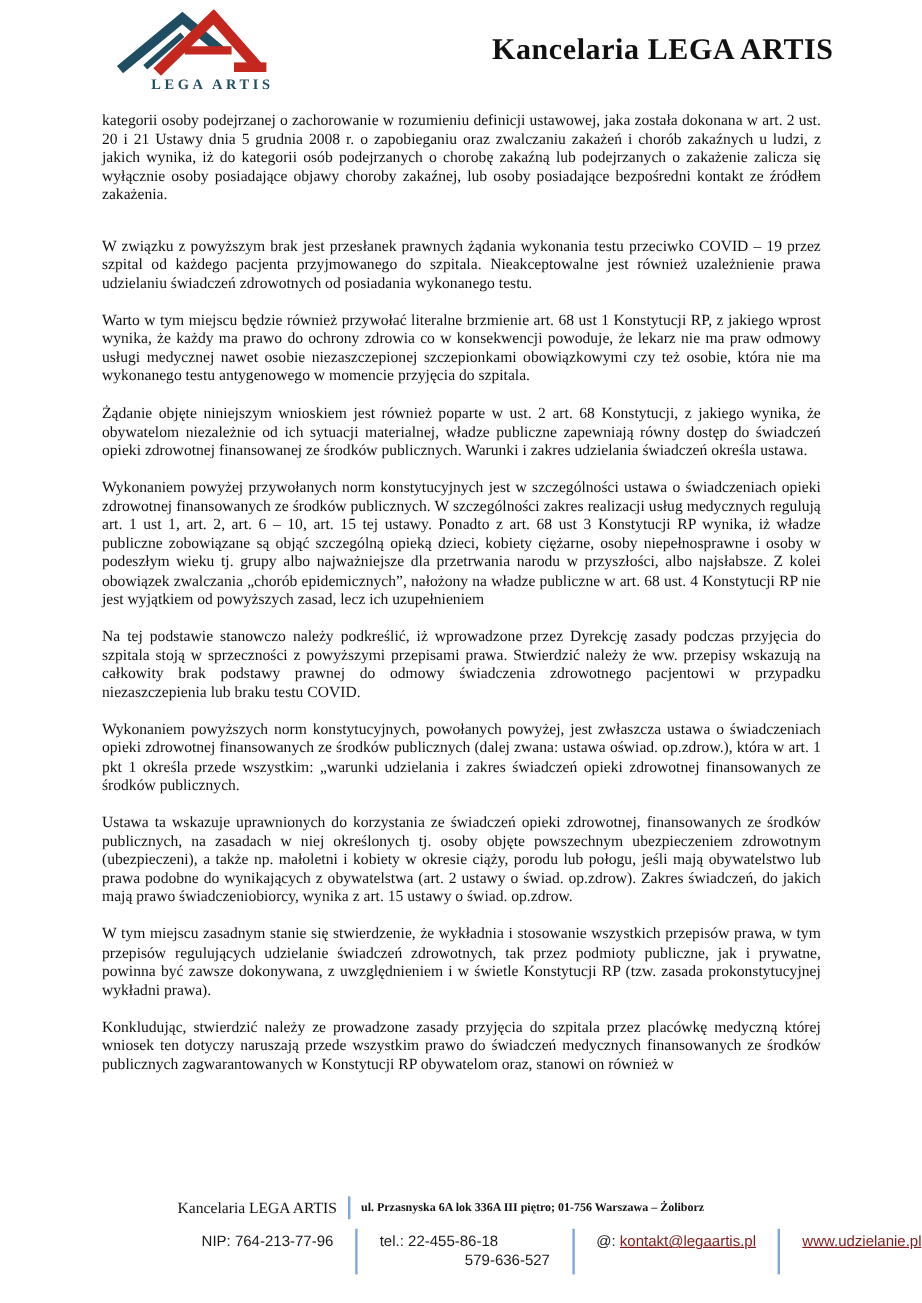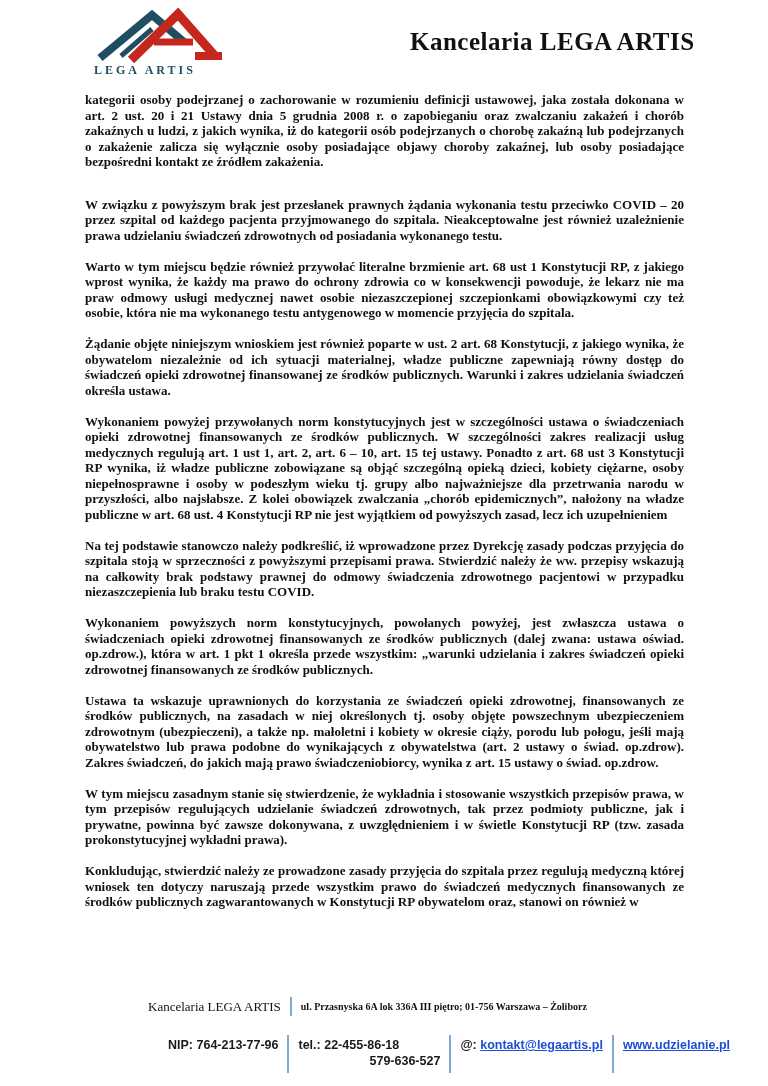--- a/index.html
+++ b/index.html
@@ -35,21 +35,21 @@
   
   .content {
     position: absolute;
     left: 85px;
     top: 92px;
     width: 599px;
     font-size: 13px;
     line-height: 15.5px;
     text-align: justify;
   }
-  .content p { margin: 0 0 15.5px 0; font-weight: bold; }
+  .content p { margin: 0 0 15.5px 0; }
   .content p.gap-after { margin-bottom: 27px; }
 
   
   .footer {
     position: absolute;
     left: 0;
     top: 997px;
     width: 768px;
     font-size: 13px;
   }
@@ -72,42 +72,43 @@
     width: 2px;
     background: #7FA8D8;
     margin: 0 9px;
   }
   .vdiv.short { height: 19px; }
   .vdiv.tall  { height: 38px; }
   .f-row2 {
     display: flex;
     align-items: flex-start;
     margin-left: 168px;
-    margin-top: 19px;
+    margin-top: 8px;
     font-family: "Liberation Sans", sans-serif;
-    font-weight: bold;
+    font-weight: normal;
     font-size: 12.5px;
     color: #1a1a1a;
+    justify-content: space-between;
   }
   .f-row2 .cell { padding-top: 3px; }
   .tel-line2 { margin-left: 27px; margin-top: 2px; }
   .f-link {
-    color: #1d4ed8;
+    color: #7f1d1d;
     text-decoration: underline;
     cursor: pointer;
   }
   .email-label { color: #1a1a1a; }
 
   
   .logo-caption {
     position: absolute;
     left: 0;
     bottom: 0;
     width: 134px;
-    text-align: left;
+    text-align: right;
     font-size: 12px;
     font-weight: bold;
     letter-spacing: 3px;
     color: #1F4E63;
     font-family: "Liberation Serif", serif;
     white-space: nowrap;
   }
 </style>
 </head>
 <body>
@@ -124,29 +125,29 @@
       <line x1="60" y1="34" x2="99" y2="34" stroke-width="7" stroke="#C3271E"></line>
       <rect x="101" y="44" width="27" height="8" fill="#C3271E"></rect>
     </svg>
     <div class="logo-caption">LEGA ARTIS</div>
   </div>
 
   <div class="doc-title">Kancelaria LEGA ARTIS</div>
 
   <div class="content">
     <p class="gap-after">kategorii osoby podejrzanej o zachorowanie w rozumieniu definicji ustawowej, jaka została dokonana w art. 2 ust. 20 i 21 Ustawy dnia 5 grudnia 2008 r. o zapobieganiu oraz zwalczaniu zakażeń i chorób zakaźnych u ludzi, z jakich wynika, iż do kategorii osób podejrzanych o chorobę zakaźną lub podejrzanych o zakażenie zalicza się wyłącznie osoby posiadające objawy choroby zakaźnej, lub osoby posiadające bezpośredni kontakt ze źródłem zakażenia.</p>
-    <p>W związku z powyższym brak jest przesłanek prawnych żądania wykonania testu przeciwko COVID – 20 przez szpital od każdego pacjenta przyjmowanego do szpitala. Nieakceptowalne jest również uzależnienie prawa udzielaniu świadczeń zdrowotnych od posiadania wykonanego testu.</p>
+    <p>W związku z powyższym brak jest przesłanek prawnych żądania wykonania testu przeciwko COVID – 19 przez szpital od każdego pacjenta przyjmowanego do szpitala. Nieakceptowalne jest również uzależnienie prawa udzielaniu świadczeń zdrowotnych od posiadania wykonanego testu.</p>
     <p>Warto w tym miejscu będzie również przywołać literalne brzmienie art. 68 ust 1 Konstytucji RP, z jakiego wprost wynika, że każdy ma prawo do ochrony zdrowia co w konsekwencji powoduje, że lekarz nie ma praw odmowy usługi medycznej nawet osobie niezaszczepionej szczepionkami obowiązkowymi czy też osobie, która nie ma wykonanego testu antygenowego w momencie przyjęcia do szpitala.</p>
     <p>Żądanie objęte niniejszym wnioskiem jest również poparte w ust. 2 art. 68 Konstytucji, z jakiego wynika, że obywatelom niezależnie od ich sytuacji materialnej, władze publiczne zapewniają równy dostęp do świadczeń opieki zdrowotnej finansowanej ze środków publicznych. Warunki i zakres udzielania świadczeń określa ustawa.</p>
     <p>Wykonaniem powyżej przywołanych norm konstytucyjnych jest w szczególności ustawa o świadczeniach opieki zdrowotnej finansowanych ze środków publicznych. W szczególności zakres realizacji usług medycznych regulują art. 1 ust 1, art. 2, art. 6 – 10, art. 15 tej ustawy.  Ponadto z art. 68 ust 3 Konstytucji RP wynika, iż władze publiczne zobowiązane są objąć szczególną opieką dzieci, kobiety ciężarne, osoby niepełnosprawne i osoby w podeszłym wieku tj. grupy albo najważniejsze dla przetrwania narodu w przyszłości, albo najsłabsze. Z kolei obowiązek zwalczania „chorób epidemicznych”, nałożony na władze publiczne w art. 68 ust. 4 Konstytucji RP nie jest wyjątkiem od powyższych zasad, lecz ich uzupełnieniem</p>
     <p>Na tej podstawie stanowczo należy podkreślić, iż wprowadzone przez Dyrekcję zasady podczas przyjęcia do szpitala stoją w sprzeczności z powyższymi przepisami prawa. Stwierdzić należy że ww. przepisy wskazują na całkowity brak podstawy prawnej do odmowy świadczenia zdrowotnego pacjentowi w przypadku niezaszczepienia lub braku testu COVID.</p>
     <p>Wykonaniem powyższych norm konstytucyjnych, powołanych powyżej, jest zwłaszcza ustawa o świadczeniach opieki zdrowotnej finansowanych ze środków publicznych (dalej zwana: ustawa oświad. op.zdrow.), która w art. 1 pkt 1 określa przede wszystkim: „warunki udzielania i zakres świadczeń opieki zdrowotnej finansowanych ze środków publicznych.</p>
     <p>Ustawa ta wskazuje uprawnionych do korzystania ze świadczeń opieki zdrowotnej, finansowanych ze środków publicznych, na zasadach w niej określonych tj. osoby objęte powszechnym ubezpieczeniem zdrowotnym (ubezpieczeni), a także np. małoletni i kobiety w okresie ciąży, porodu lub połogu, jeśli mają obywatelstwo lub prawa podobne do wynikających z obywatelstwa (art. 2 ustawy o świad. op.zdrow). Zakres świadczeń, do jakich mają prawo świadczeniobiorcy, wynika z art. 15 ustawy o świad. op.zdrow.</p>
     <p>W tym miejscu zasadnym stanie się stwierdzenie, że wykładnia i stosowanie wszystkich przepisów prawa, w tym przepisów regulujących udzielanie świadczeń zdrowotnych, tak przez podmioty publiczne, jak i prywatne, powinna być zawsze dokonywana, z uwzględnieniem i w świetle Konstytucji RP (tzw. zasada prokonstytucyjnej wykładni prawa).</p>
-    <p>Konkludując, stwierdzić należy ze prowadzone zasady przyjęcia do szpitala przez regulują medyczną której wniosek ten dotyczy naruszają przede wszystkim prawo do świadczeń medycznych finansowanych ze środków publicznych zagwarantowanych w Konstytucji RP obywatelom oraz, stanowi on również w</p>
+    <p>Konkludując, stwierdzić należy ze prowadzone zasady przyjęcia do szpitala przez placówkę medyczną której wniosek ten dotyczy naruszają przede wszystkim prawo do świadczeń medycznych finansowanych ze środków publicznych zagwarantowanych w Konstytucji RP obywatelom oraz, stanowi on również w</p>
   </div>
 
   <div class="footer">
     <div class="f-row1">
       <span class="f-name">Kancelaria  LEGA ARTIS</span>
       <span class="vdiv short"></span>
       <span class="f-address">ul. Przasnyska 6A lok 336A III piętro; 01-756 Warszawa – Żoliborz</span>
     </div>
     <div class="f-row2">
       <span class="cell">NIP: 764-213-77-96</span>

